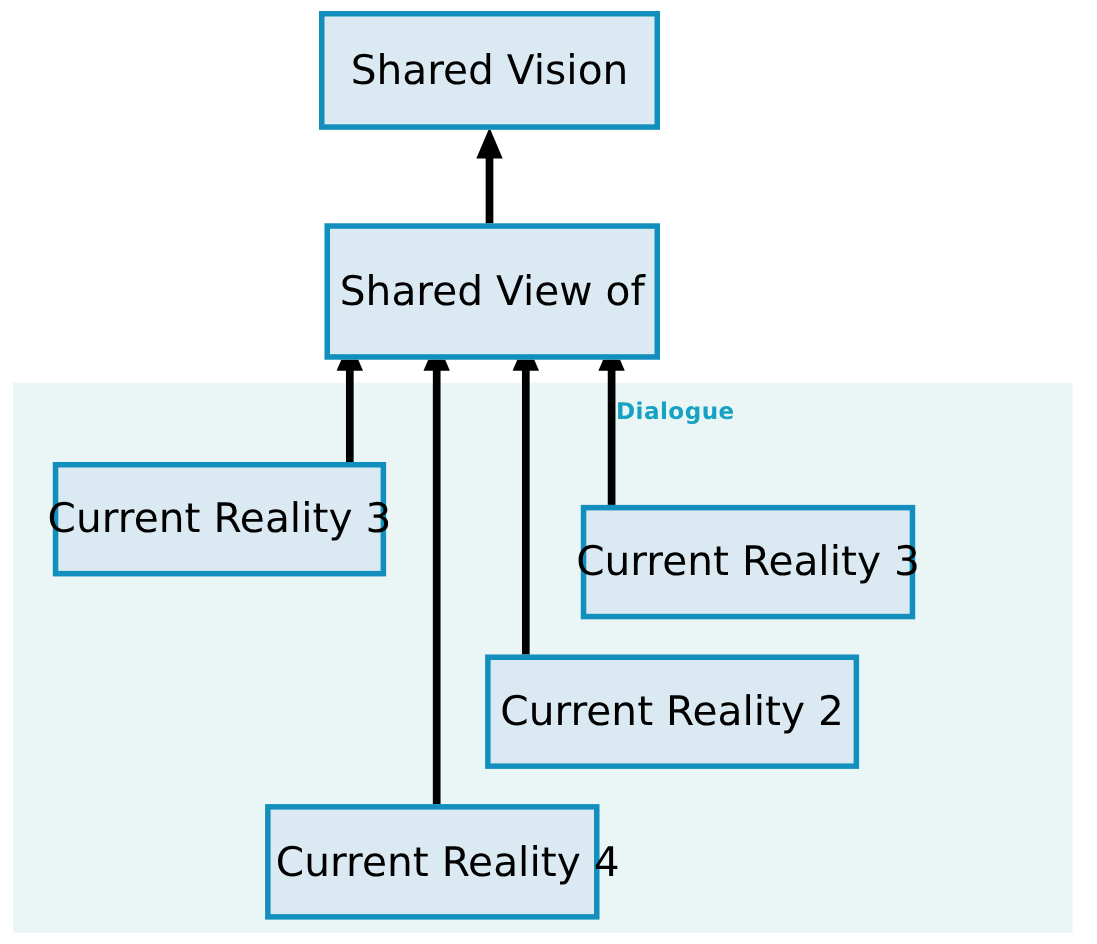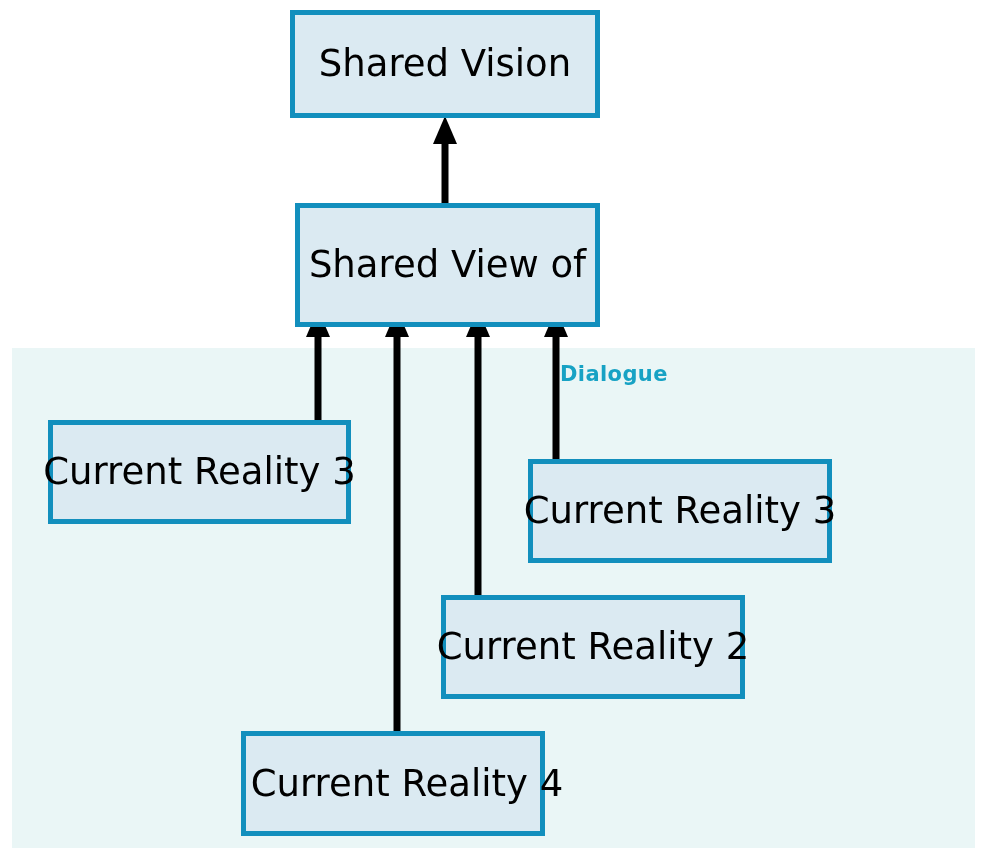--- a/index.html
+++ b/index.html
@@ -120,21 +120,21 @@
   </div>
 
   <div class="node" style="left:48px; top:420px; width:303px; height:104px;">
     <span class="node-line">Current Reality 3</span>
   </div>
 
   <div class="node" style="left:528px; top:459px; width:304px; height:104px;">
     <span class="node-line">Current Reality 3</span>
   </div>
 
-  <div class="node" style="left:441px; top:595px; width:304px; height:104px;">
+  <div class="node" style="left:441px; top:595px; width:340px; height:104px;">
     <span class="node-line">Current Reality 2</span>
   </div>
 
   <div class="node" style="left:241px; top:731px; width:304px; height:105px;padding-left:28px;">
     <span class="node-line">Current Reality 4</span>
   </div>
 
 </div>
 
 </body></html>

